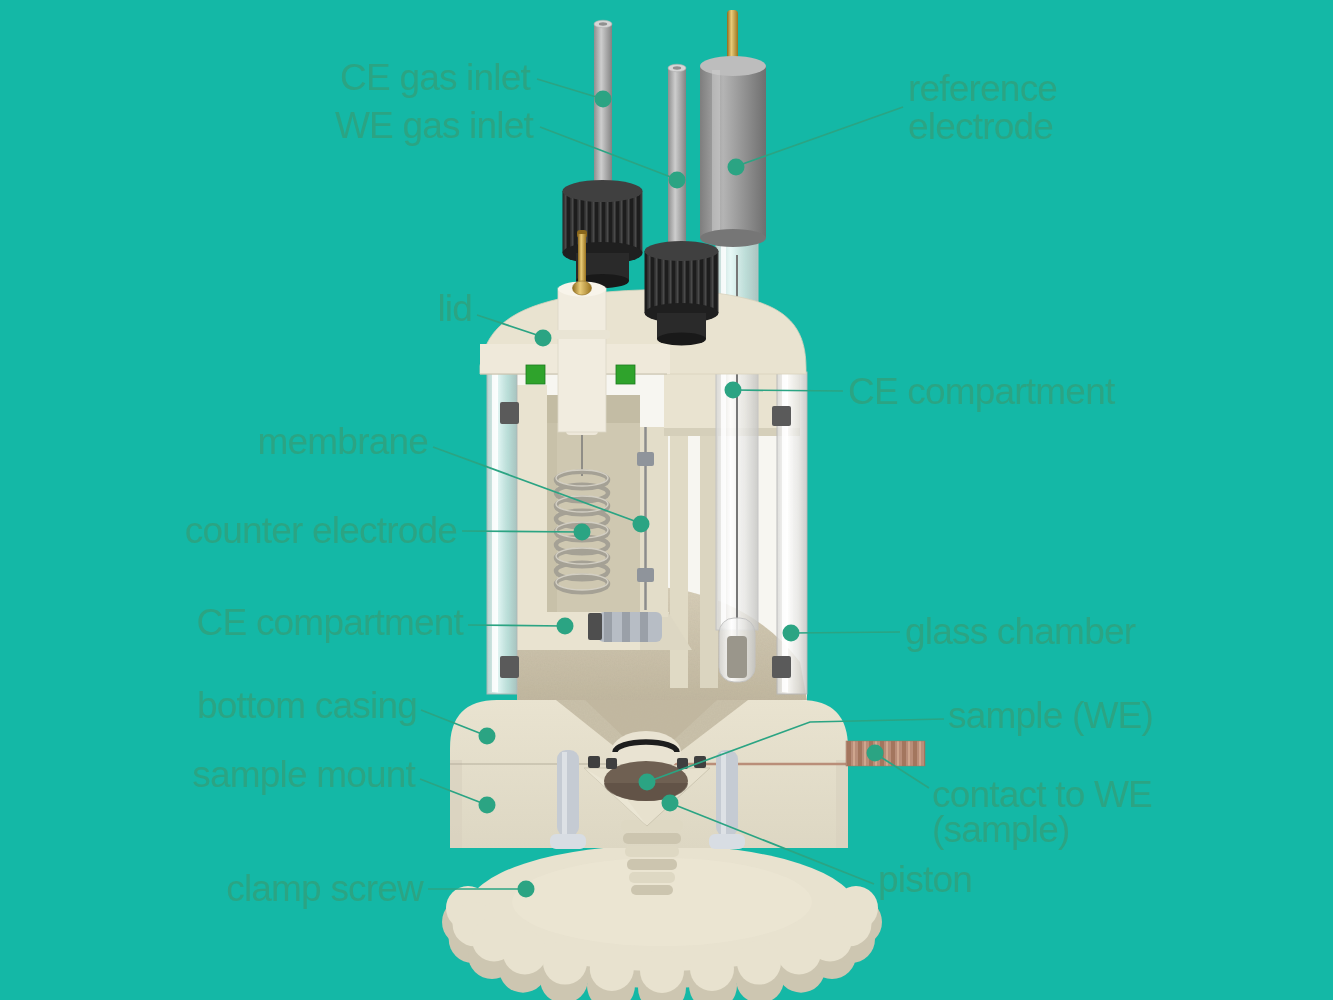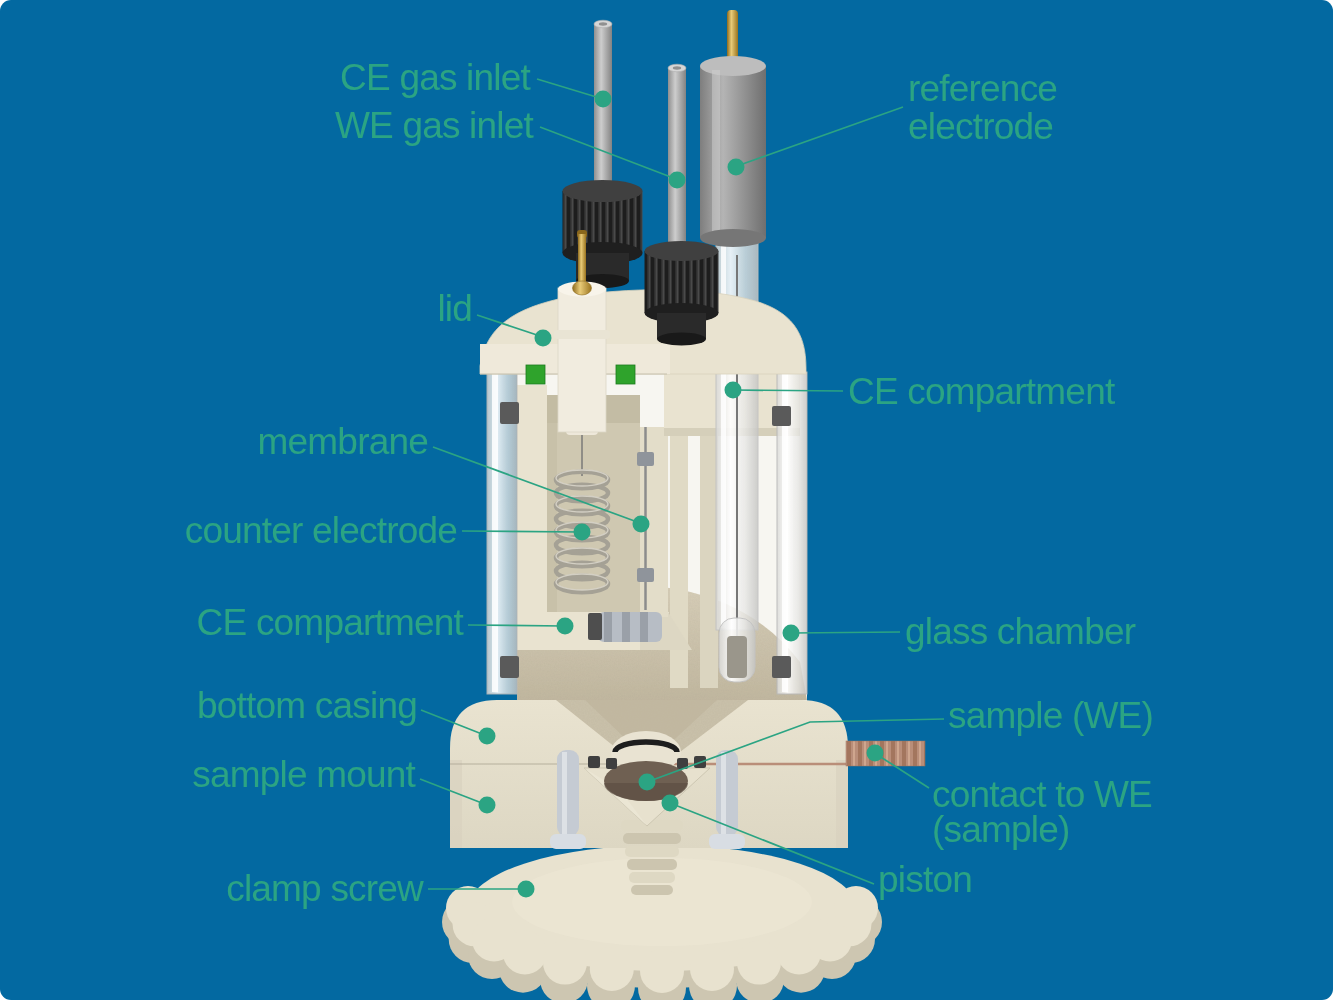--- a/index.html
+++ b/index.html
@@ -1,16 +1,16 @@
 <!DOCTYPE html>
 <html><head>
 <meta charset="utf-8">
 <style>
   html,body{margin:0;padding:0;background:#ffffff;}
-  .stage{position:relative;width:1333px;height:1000px;background:#0369a1;overflow:hidden;border-radius:11px;}
+  .stage{position:relative;width:1333px;height:1000px;background:#14b8a6;overflow:hidden;}
   svg{display:block;}
   text.lbl{font-family:"Liberation Sans",sans-serif;font-size:37px;letter-spacing:-0.8px;}
   .end{text-anchor:end;}
   .leader{fill:none;stroke:#2ba483;stroke-width:1.7px;}
   .dot{stroke:none;}
 </style>
 </head>
 <body>
 
 <div class="stage">

